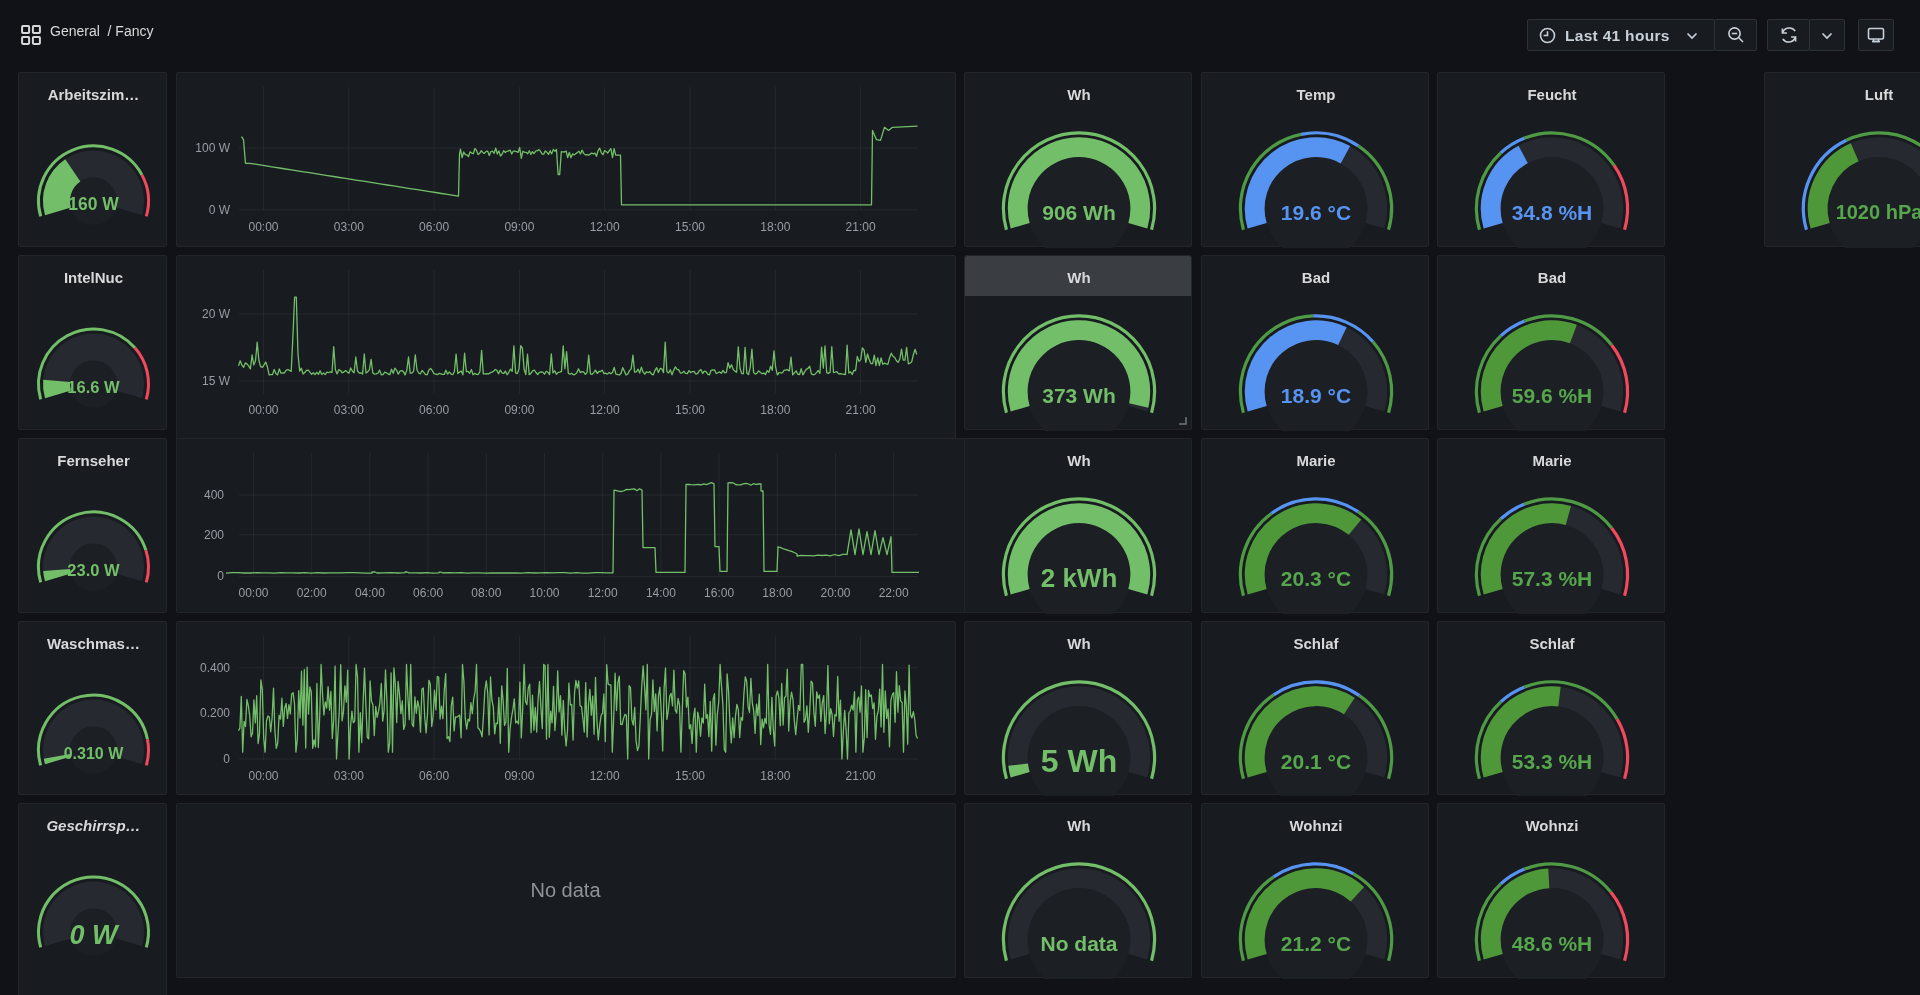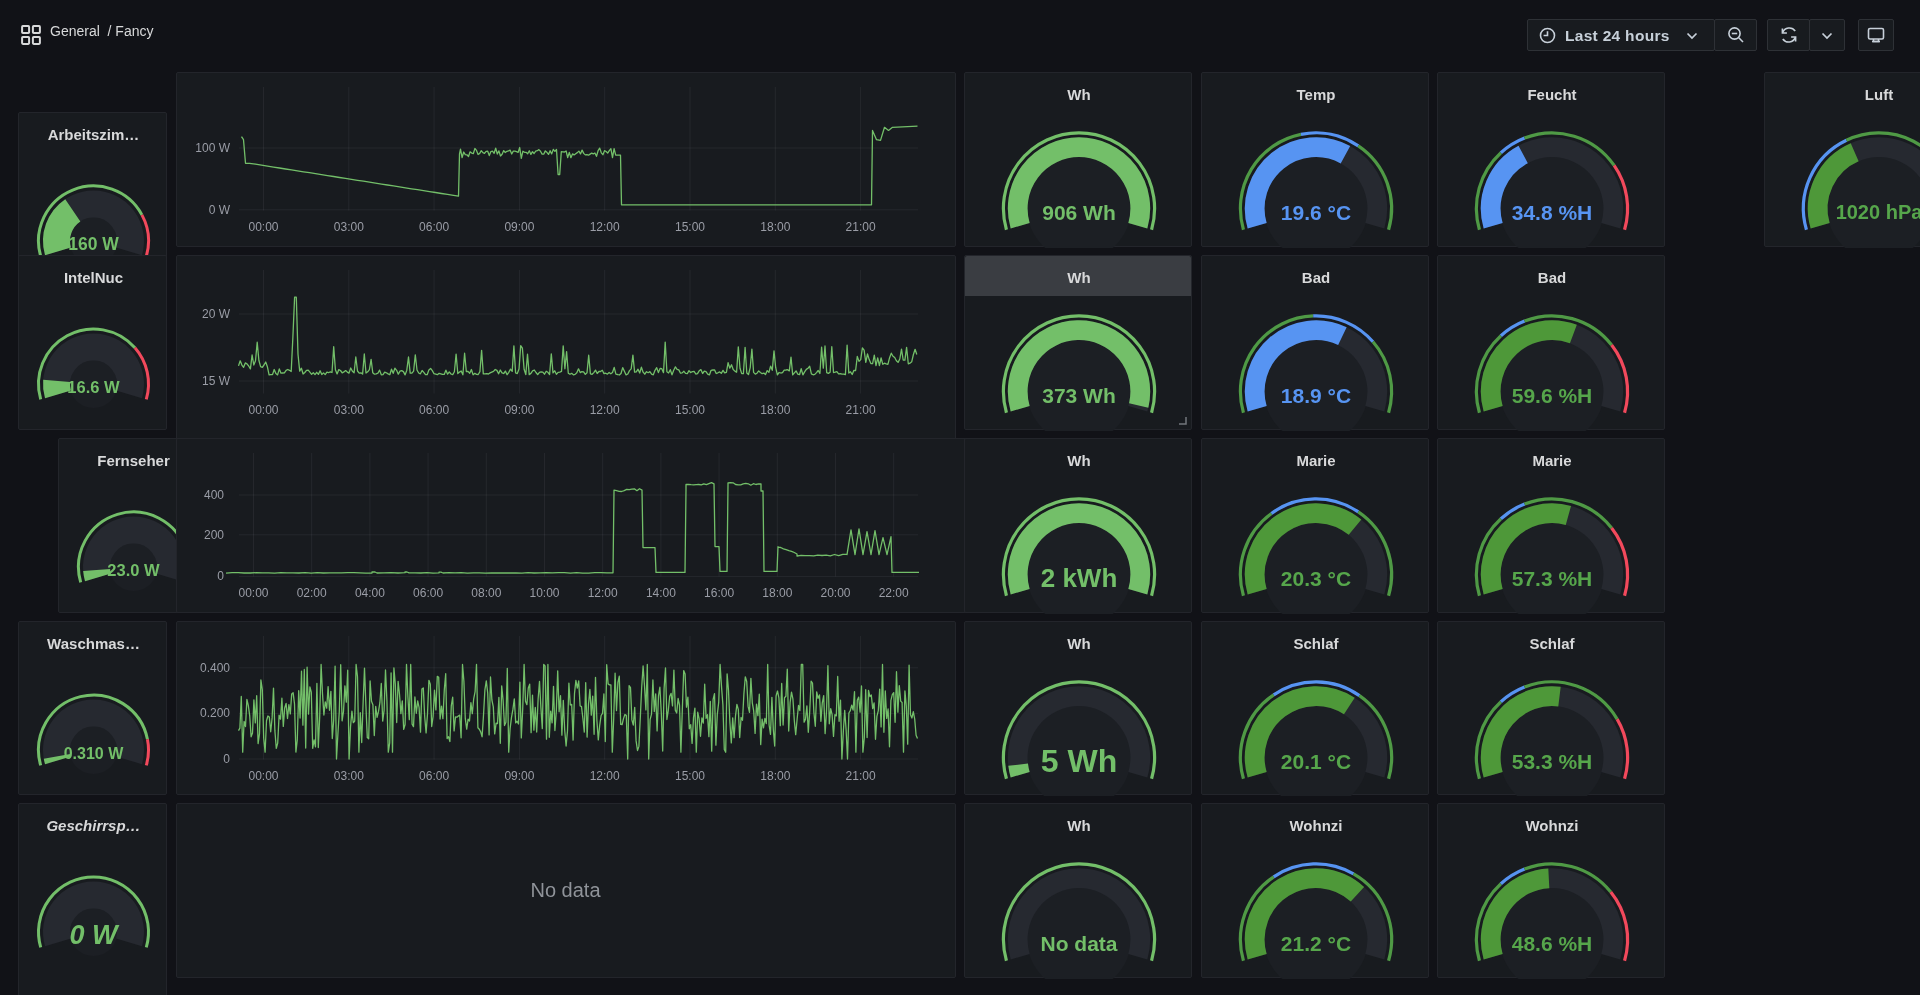--- a/index.html
+++ b/index.html
@@ -13,21 +13,21 @@
 <rect x="11.9" y="11.9" width="7" height="7" rx="0.8"></rect>
 </g>
   </svg>
 <div style="position:absolute;left:50px;top:23px;font-size:14px;color:#d8d9da;">General&nbsp; / Fancy</div>
 <div style="position:absolute;top:19px;height:32px;background:#181b1f;border:1px solid #2e3136;border-radius:2px;box-sizing:border-box;left:1527px;width:188px;"></div>
 <div style="position:absolute;top:19px;height:32px;background:#181b1f;border:1px solid #2e3136;border-radius:2px;box-sizing:border-box;left:1714px;width:43px;"></div>
 <svg width="17" height="17" viewBox="0 0 17 17" style="position:absolute;left:1539px;top:27px;">
 <circle cx="8.5" cy="8.5" r="7" stroke="#c7d0d9" fill="none" stroke-width="1.6"></circle>
     <path d="M 8.5 4.2 L 8.5 8.5 L 4.6 8.5" stroke="#c7d0d9" fill="none" stroke-width="1.6"></path>
   </svg>
-<div style="position:absolute;left:1565px;top:27px;font-size:15.5px;font-weight:600;letter-spacing:0.3px;color:#c7d0d9;">Last 24 hours</div>
+<div style="position:absolute;left:1565px;top:27px;font-size:15.5px;font-weight:600;letter-spacing:0.3px;color:#c7d0d9;">Last 41 hours</div>
 <svg width="12" height="8" viewBox="0 0 12 8" style="position:absolute;left:1686px;top:32px;">
 <path d="M 1.5 1.5 L 6 6 L 10.5 1.5" stroke="#c7d0d9" stroke-width="1.7" fill="none"></path>
   </svg>
 <svg width="18" height="18" viewBox="0 0 18 18" style="position:absolute;left:1727px;top:26px;">
 <circle cx="7.5" cy="7.5" r="5.6" stroke="#c7d0d9" fill="none" stroke-width="1.6"></circle>
     <path d="M 11.8 11.8 L 16 16" stroke="#c7d0d9" fill="none" stroke-width="1.6"></path>
     <path d="M 4.8 7.5 L 10.2 7.5" stroke="#c7d0d9" fill="none" stroke-width="1.6"></path>
   </svg>
 <div style="position:absolute;top:19px;height:32px;background:#181b1f;border:1px solid #2e3136;border-radius:2px;box-sizing:border-box;left:1767px;width:43px;"></div>
 <div style="position:absolute;top:19px;height:32px;background:#181b1f;border:1px solid #2e3136;border-radius:2px;box-sizing:border-box;left:1809px;width:36px;"></div>
@@ -39,21 +39,21 @@
   </svg>
 <svg width="12" height="8" viewBox="0 0 12 8" style="position:absolute;left:1821px;top:32px;">
 <path d="M 1.5 1.5 L 6 6 L 10.5 1.5" stroke="#c7d0d9" stroke-width="1.7" fill="none"></path>
   </svg>
 <div style="position:absolute;top:19px;height:32px;background:#181b1f;border:1px solid #2e3136;border-radius:2px;box-sizing:border-box;left:1858px;width:36px;"></div>
 <svg width="18" height="18" viewBox="0 0 18 18" style="position:absolute;left:1867px;top:26px;">
 <rect x="1.5" y="2.5" width="15" height="10.5" rx="1.5" stroke="#c7d0d9" fill="none" stroke-width="1.6"></rect>
 <path d="M 6.5 13 L 6.5 15.5 L 11.5 15.5 L 11.5 13" stroke="#c7d0d9" fill="none" stroke-width="1.6"></path>
 <path d="M 5 15.5 L 13 15.5" stroke="#c7d0d9" fill="none" stroke-width="1.6"></path>
   </svg>
-<div class="panel" style="left:18px;top:72px;width:149px;height:174.5px;margin-top:40px;">
+<div class="panel" style="left:18px;top:72px;width:149px;height:174.5px;">
     <svg width="149" height="174.5" viewBox="0 0 149 174.5" style="position:absolute;left:0;top:0;">
       <text x="74.5" y="21" text-anchor="middle" dominant-baseline="central" font-family="Liberation Sans, sans-serif" font-size="15" font-weight="600" fill="#d8d9da">Arbeitszim…</text>
       <path d="M 21.71 143.44 A 55.00 55.00 0 0 1 122.91 101.89" stroke="#73bf69" stroke-width="3.0" fill="none"></path>
       <path d="M 122.91 101.89 A 55.00 55.00 0 0 1 127.29 143.44" stroke="#f2495c" stroke-width="3.0" fill="none"></path>
       <circle cx="74.5" cy="128" r="24.0" fill="#1c1f24"></circle>
       <path d="M 38.99 138.38 A 37.00 37.00 0 1 1 110.01 138.38" stroke="#262930" stroke-width="27.0" fill="none"></path>
       <path d="M 38.99 138.38 A 37.00 37.00 0 0 1 53.80 97.33" stroke="#73bf69" stroke-width="27.0" fill="none"></path>
       <text x="74.5" y="131" text-anchor="middle" dominant-baseline="central" font-family="Liberation Sans, sans-serif" font-size="17.5" font-weight="700" fill="#73bf69">160 W</text>
     </svg>
   </div>
@@ -197,21 +197,21 @@
       <path d="M 41.44 156.72 A 75.60 75.60 0 0 1 62.91 79.78" stroke="#4f9a45" stroke-width="3.2" fill="none"></path>
       <path d="M 62.91 79.78 A 75.60 75.60 0 0 1 86.59 65.04" stroke="#5794f2" stroke-width="3.2" fill="none"></path>
       <path d="M 86.59 65.04 A 75.60 75.60 0 0 1 173.64 89.05" stroke="#4f9a45" stroke-width="3.2" fill="none"></path>
       <path d="M 173.64 89.05 A 75.60 75.60 0 0 1 186.56 156.72" stroke="#f2495c" stroke-width="3.2" fill="none"></path>
       <circle cx="114.0" cy="135.5" r="51.9" fill="#1c1f24"></circle>
       <path d="M 55.16 152.70 A 61.30 61.30 0 1 1 172.84 152.70" stroke="#262930" stroke-width="19.8" fill="none"></path>
       <path d="M 55.16 152.70 A 61.30 61.30 0 0 1 135.38 78.05" stroke="#4e9839" stroke-width="19.8" fill="none"></path>
       <text x="114.0" y="139" text-anchor="middle" dominant-baseline="central" font-family="Liberation Sans, sans-serif" font-size="21" font-weight="700" fill="#56a64b">59.6 %H</text>
     </svg>
   </div>
-<div class="panel" style="left:18px;top:438px;width:149px;height:174.5px;margin-left:40px;">
+<div class="panel" style="left:18px;top:438px;width:149px;height:174.5px;">
     <svg width="149" height="174.5" viewBox="0 0 149 174.5" style="position:absolute;left:0;top:0;">
       <text x="74.5" y="21" text-anchor="middle" dominant-baseline="central" font-family="Liberation Sans, sans-serif" font-size="15" font-weight="600" fill="#d8d9da">Fernseher</text>
       <path d="M 21.71 143.44 A 55.00 55.00 0 0 1 126.89 111.26" stroke="#73bf69" stroke-width="3.0" fill="none"></path>
       <path d="M 126.89 111.26 A 55.00 55.00 0 0 1 127.29 143.44" stroke="#f2495c" stroke-width="3.0" fill="none"></path>
       <circle cx="74.5" cy="128" r="24.0" fill="#1c1f24"></circle>
       <path d="M 38.99 138.38 A 37.00 37.00 0 1 1 110.01 138.38" stroke="#262930" stroke-width="27.0" fill="none"></path>
       <path d="M 38.99 138.38 A 37.00 37.00 0 0 1 37.62 130.97" stroke="#73bf69" stroke-width="27.0" fill="none"></path>
       <text x="74.5" y="131" text-anchor="middle" dominant-baseline="central" font-family="Liberation Sans, sans-serif" font-size="16.5" font-weight="700" fill="#73bf69">23.0 W</text>
     </svg>
   </div>

